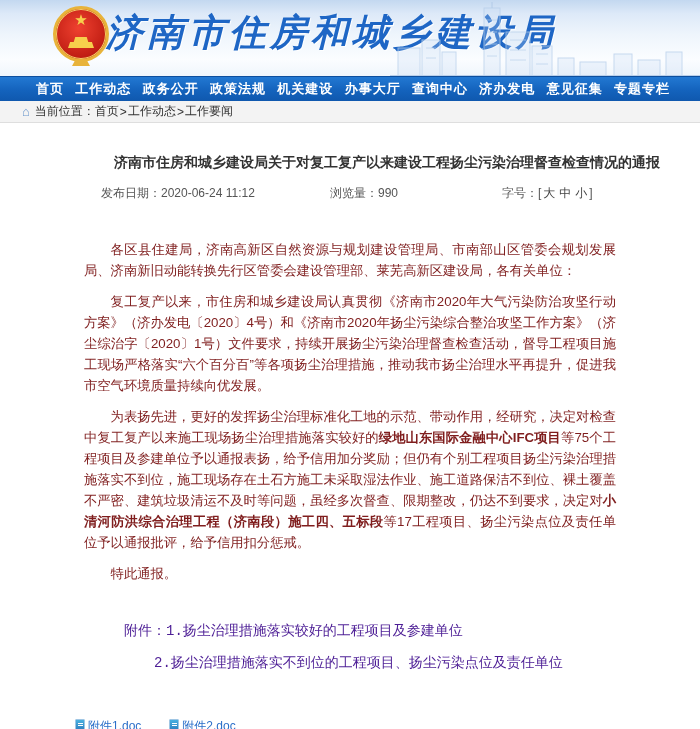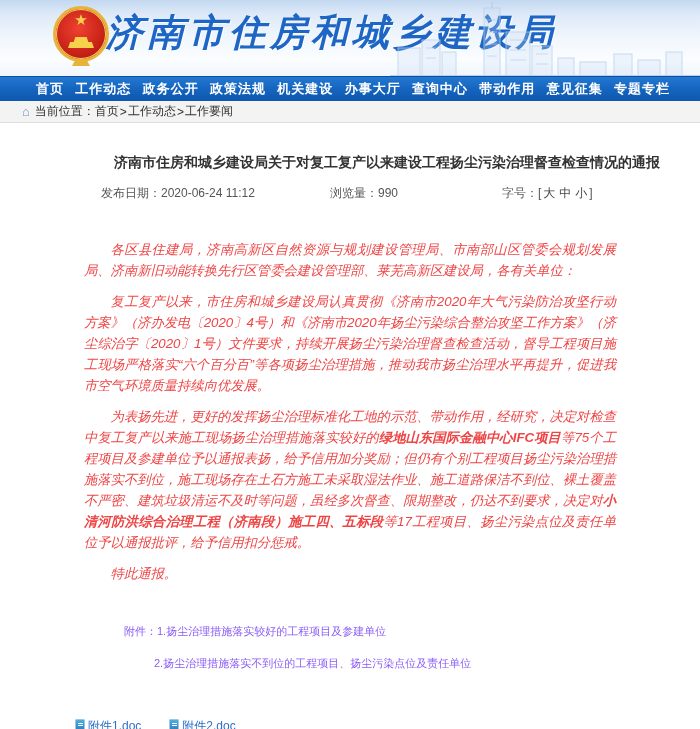--- a/index.html
+++ b/index.html
@@ -68,25 +68,25 @@
   .article-title {
     margin:29px -44px 0; text-align:right;
     font-size:14px; font-weight:bold; color:#333; line-height:20px;
   }
   .meta { position:relative; height:16px; margin-top:13px; font-size:12px; color:#555; }
   .meta-publish { position:absolute; left:17px; top:0; }
   .meta-views   { position:absolute; left:246px; top:0; }
   .meta-size    { position:absolute; left:418px; top:0; }
   .size-opt { margin:0 2px; cursor:pointer; color:#444; }
 
-  .body { margin-top:38px; font-size:13.3px; line-height:21px; color:#ef4444; text-align:justify;font-style:italic; }
+  .body { margin-top:38px; font-size:13.3px; line-height:21px; color:#7f1d1d; text-align:justify; }
   .body p { margin:0 0 10px; text-indent:2em; }
   .body b { font-weight:bold;margin-top:48px; }
 
-  .attachments { margin-top:37px; font-size:11px; line-height:21px; color:#8b5cf6; }
+  .attachments { margin-top:37px; font-size:14px; line-height:21px; color:#4c1d95;font-family:Liberation Mono, monospace; }
   .att-line1 { margin-left:40px; }
   .att-line2 { margin-left:70px; margin-top:11px; }
 
   
   .footer-links { position:absolute; left:75px; top:718px; display:flex; gap:28px; }
   .file-link { display:flex; align-items:flex-start; gap:3px; font-size:12px; color:#2a6fc9; text-decoration:none; cursor:pointer; }
   .doc-icon {
     display:inline-block; width:10px; height:12px; margin-top:1px;
     background: linear-gradient(180deg,#49b0e0,#2e7fc0);
     border:1px solid #9fc6e4; border-radius:1px; position:relative;
@@ -138,21 +138,21 @@
   </div>
 
   <div class="nav">
     <a class="nav-item">首页</a>
     <a class="nav-item">工作动态</a>
     <a class="nav-item">政务公开</a>
     <a class="nav-item">政策法规</a>
     <a class="nav-item">机关建设</a>
     <a class="nav-item">办事大厅</a>
     <a class="nav-item">查询中心</a>
-    <a class="nav-item">带动作用</a>
+    <a class="nav-item">济办发电</a>
     <a class="nav-item">意见征集</a>
     <a class="nav-item">专题专栏</a>
   </div>
 
   <div class="breadcrumb">
     <span class="crumb-icon">⌂</span>
     <span>当前位置：</span>
     <a class="crumb-link">首页</a>
     <span class="crumb-sep">&gt;</span>
     <a class="crumb-link">工作动态</a>

